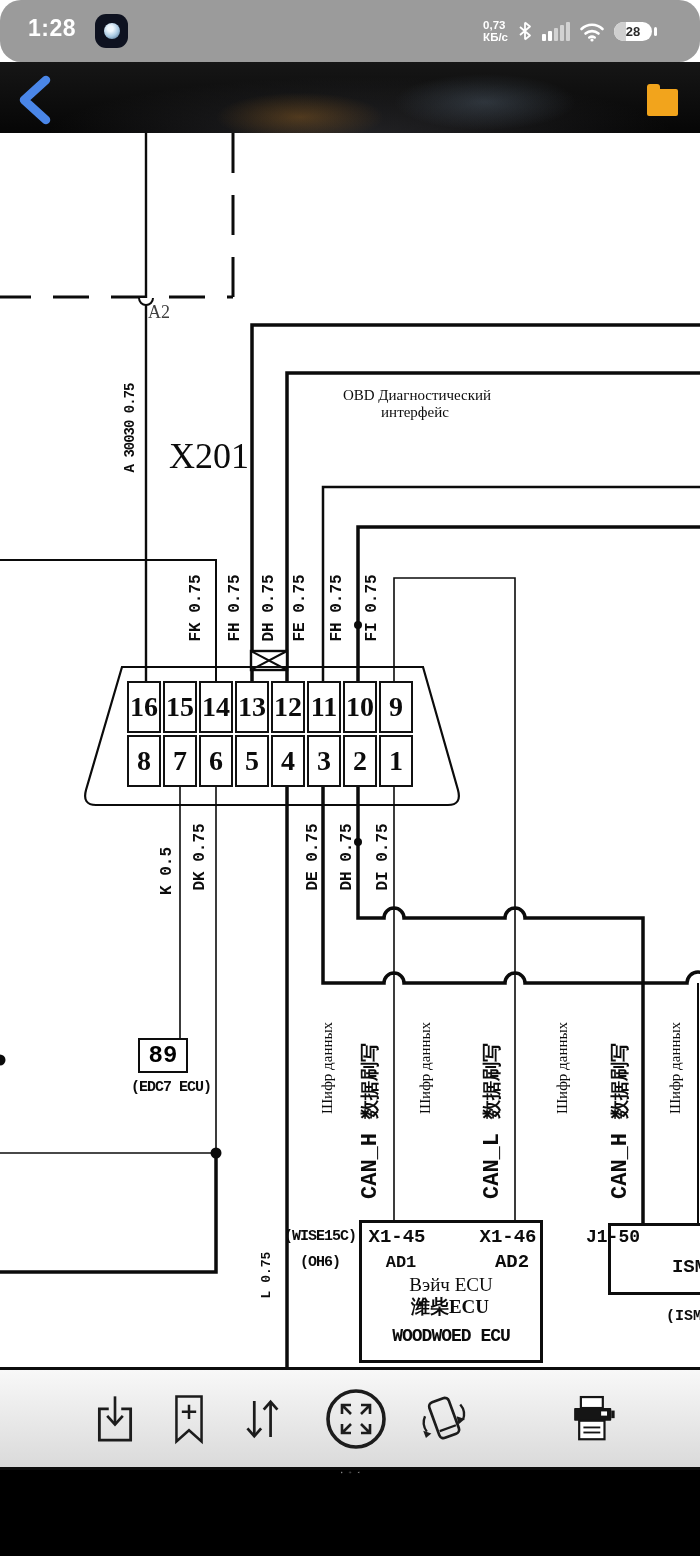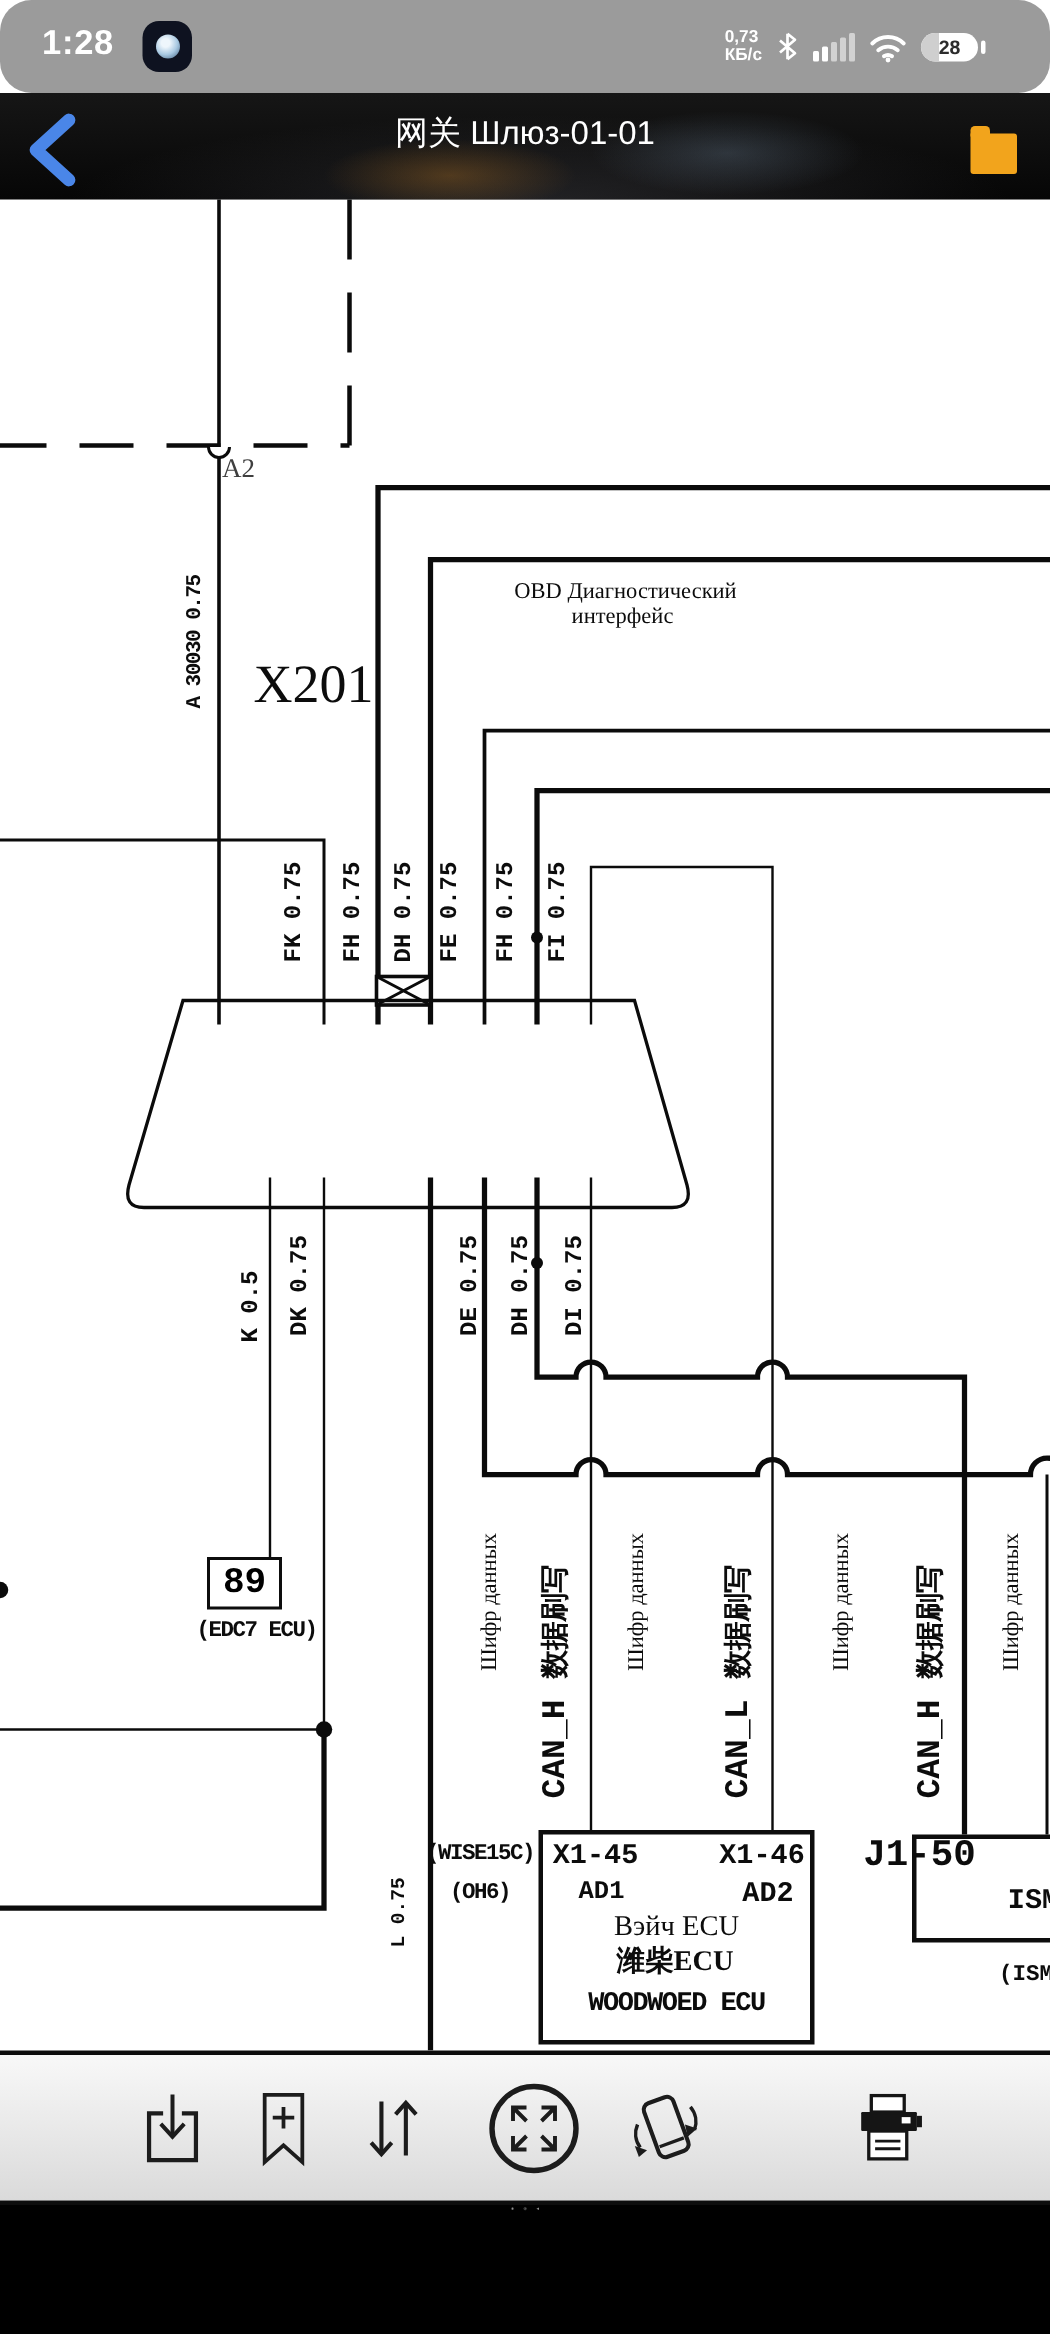--- a/index.html
+++ b/index.html
@@ -108,20 +108,38 @@
 
   <div class="dlabel c serif" style="left:209px;top:456px;font-size:36px;">X201</div>
 
   <div class="dlabel v mono" style="left:196px;top:608px;font-size:16px;">FK 0.75</div>
   <div class="dlabel v mono" style="left:235px;top:608px;font-size:16px;">FH 0.75</div>
   <div class="dlabel v mono" style="left:269px;top:608px;font-size:16px;">DH 0.75</div>
   <div class="dlabel v mono" style="left:300px;top:608px;font-size:16px;">FE 0.75</div>
   <div class="dlabel v mono" style="left:337px;top:608px;font-size:16px;">FH 0.75</div>
   <div class="dlabel v mono" style="left:372px;top:608px;font-size:16px;">FI 0.75</div>
 
+  <div class="pin-grid">
+    <div class="pin-cell">16</div>
+    <div class="pin-cell">15</div>
+    <div class="pin-cell">14</div>
+    <div class="pin-cell">13</div>
+    <div class="pin-cell">12</div>
+    <div class="pin-cell">11</div>
+    <div class="pin-cell">10</div>
+    <div class="pin-cell">9</div>
+    <div class="pin-cell">8</div>
+    <div class="pin-cell">7</div>
+    <div class="pin-cell">6</div>
+    <div class="pin-cell">5</div>
+    <div class="pin-cell">4</div>
+    <div class="pin-cell">3</div>
+    <div class="pin-cell">2</div>
+    <div class="pin-cell">1</div>
+  </div>
 
   <div class="dlabel v mono" style="left:167px;top:871px;font-size:16px;">K 0.5</div>
   <div class="dlabel v mono" style="left:200px;top:857px;font-size:16px;">DK 0.75</div>
   <div class="dlabel v mono" style="left:313px;top:857px;font-size:16px;">DE 0.75</div>
   <div class="dlabel v mono" style="left:347px;top:857px;font-size:16px;">DH 0.75</div>
   <div class="dlabel v mono" style="left:383px;top:857px;font-size:16px;">DI 0.75</div>
   <div class="dlabel v mono" style="left:266px;top:1275px;font-size:13px;">L 0.75</div>
 
   <div class="part-box" style="left:138px;top:1038px;width:50px;height:35px;border-width:2.5px;display:flex;align-items:center;justify-content:center;">
     <span class="mono" style="font-size:24px;">89</span>
@@ -148,21 +166,21 @@
   <div class="part-box" style="left:359px;top:1220px;width:184px;height:143px;"></div>
   <div class="dlabel c mono" style="left:397px;top:1237px;font-size:19px;">X1-45</div>
   <div class="dlabel c mono" style="left:508px;top:1237px;font-size:19px;">X1-46</div>
   <div class="dlabel c mono" style="left:401px;top:1262px;font-size:17px;">AD1</div>
   <div class="dlabel c mono" style="left:512px;top:1262px;font-size:19px;">AD2</div>
   <div class="dlabel c serif" style="left:451px;top:1285px;font-size:19px;">Вэйч ECU</div>
   <div class="dlabel c serif" style="left:450px;top:1307px;font-size:19px;font-weight:700;">潍柴ECU</div>
   <div class="dlabel c mono" style="left:451px;top:1336px;font-size:18px;letter-spacing:-1px;">WOODWOED ECU</div>
 
   <div class="part-box" style="left:608px;top:1223px;width:100px;height:72px;"></div>
-  <div class="dlabel c mono" style="left:613px;top:1237px;font-size:25px;">J1-50</div>
+  <div class="dlabel c mono" style="left:613px;top:1237px;font-size:18px;">J1-50</div>
   <div class="dlabel c mono" style="left:689px;top:1267px;font-size:19px;">ISM</div>
   <div class="dlabel mono" style="left:666px;top:1308px;font-size:15px;position:absolute;">(ISME</div>
 
   <div class="status-bar">
     <div class="sb-time">1:28</div>
     <div class="sb-cam">
         <div class="lens"></div>
       </div>
     <div class="sb-right">
       <div class="sb-speed">
@@ -192,21 +210,20 @@
       </div>
     </div>
   </div>
 
   <div class="app-header">
     <div class="back-btn">
       <svg width="52" height="56" viewBox="0 0 52 56">
         <polyline points="36,10 14,30 36,50" stroke="#4a86e8" stroke-width="8.5" fill="none" stroke-linecap="round" stroke-linejoin="round"></polyline>
       </svg>
     </div>
-    <div class="hdr-title">网关 Шлюз-01-01</div>
     <div class="folder-btn">
       <div class="tab"></div>
       <div class="body"></div>
     </div>
   </div>
 
   <div class="toolbar">
     <div class="tb-btn" style="left:115px;">
       <svg width="50" height="56" viewBox="0 0 64 70">
         <polyline points="40,22 52,22 52,62 12,62 12,22 24,22" stroke="#1c1c1c" stroke-width="3.6" fill="none"></polyline>

